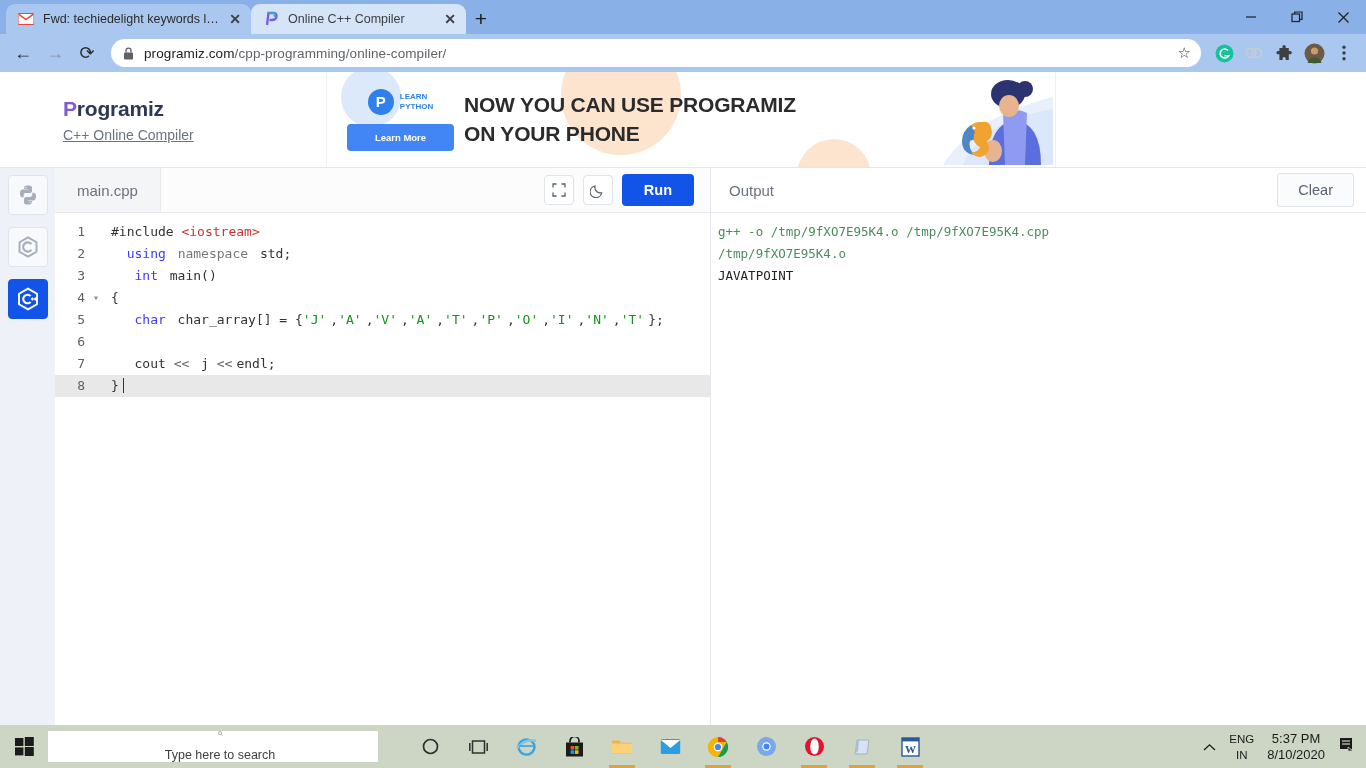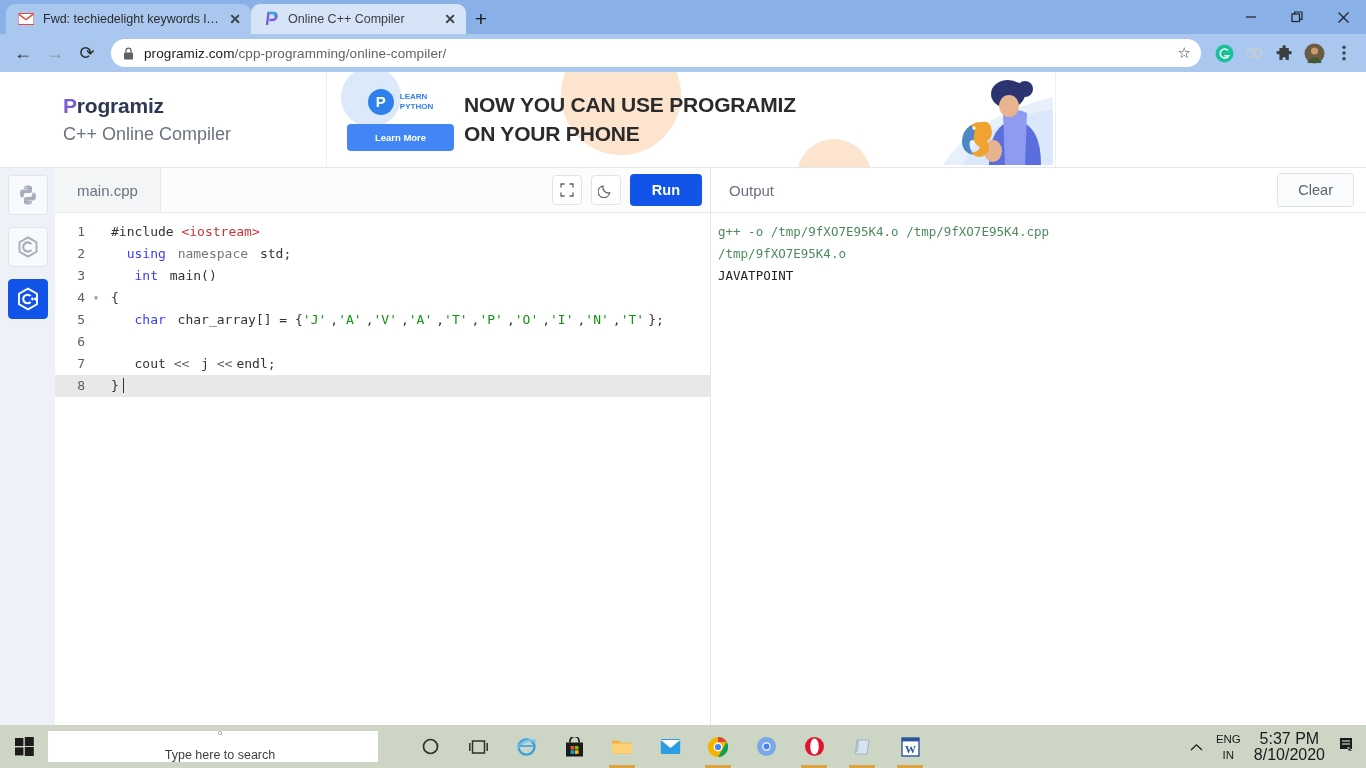--- a/index.html
+++ b/index.html
@@ -48,21 +48,21 @@
   .tbicon { width: 28px; height: 28px; display: flex; align-items: center; justify-content: center; }
 
   
   .page { height: 653px; background: #fff; position: relative; overflow: hidden; }
 
   .pagehead { height: 95px; display: flex; align-items: center; background: #fff; margin-left: 8px; }
   .brand { width: 318px; padding-left: 55px; }
   .brand-logo { font-size: 21px; font-weight: 700; color: #2e3856; letter-spacing: -.2px;
                 position: relative; display: inline-block; }
   .brand-logo .p { color: #7b5cd6; }
-  .brand-sub { font-size: 18px; color: #6b7280; margin-top: 6px; }
+  .brand-sub { font-size: 14px; color: #6b7280; margin-top: 6px; text-decoration: underline; }
 
   .ad { width: 730px; height: 95px; background: #fff; position: relative; overflow: hidden;
         border-left: 1px solid #f0f0f0; border-right:1px solid #f0f0f0; }
   .ad-inner { position: absolute; inset: 5px 2px; background: #fff; display: flex; align-items: center; }
   .ad-blob { position: absolute; border-radius: 50%; background: #fde4cf; }
   .ad-left { width: 135px; display: flex; flex-direction: column; align-items: center; gap: 9px;
              position: relative; z-index: 2; padding-left: 8px; }
   .pylogo { display: flex; align-items: center; gap: 6px; }
   .pylogo-badge { width: 26px; height: 26px; border-radius: 50%; background: #2f80ed;
                   color: #fff; font-weight: 700; font-size: 15px; display: flex;
@@ -88,21 +88,21 @@
   .langbtn.active { background: #1254e8; border-color: #1254e8; }
 
   .editorpane { width: 656px; background: #fff; border-right: 1px solid #e3e6ec;
                 display: flex; flex-direction: column; }
   .edhead { height: 45px; background: #f4f5f7; display: flex; align-items: center;
             position: relative; border-bottom: 1px solid #e6e8ec; }
   .filetab { padding: 0 22px; font-size: 15px; color: #6b7280; height: 45px;
              display: flex; align-items: center; }
   .filetab-blank { flex: 1; height: 44px; background: #fcfcfc; border-left: 1px solid #e6e8ec;
                    border-bottom: 1px solid #fcfcfc; }
-  .edtools { position: absolute; right: 8px; display: flex; align-items: center; gap: 9px; }
+  .edtools { position: absolute; right: 16px; display: flex; align-items: center; gap: 9px; }
   .iconbtn { width: 30px; height: 30px; border: 1px solid #dfe3ea; border-radius: 4px; background:#fff;
              display: flex; align-items: center; justify-content: center; }
   .runbtn { background: #1254e8; color: #fff; font-size: 14.5px; font-weight: 700;
             padding: 8px 22px; border-radius: 4px; }
 
   .code { flex: 1; font-family: "DejaVu Sans Mono", monospace; font-size: 13px;
           line-height: 22px; padding-top: 8px; overflow: hidden; }
   .cl { display: flex; height: 22px; white-space: pre; }
   .cl.cur { background: #e8e8e8; }
   .ln { width: 38px; text-align: right; padding-right: 8px; color: #5b6168; flex: none; }
@@ -134,21 +134,21 @@
   .searchbox { width: 330px; height: 31px; background: #fff; display: flex; align-items: center;
                gap: 12px; padding-left: 14px; flex-direction: column; }
   .searchbox span { font-size: 12.5px; color: #404040; }
   .tasks { display: flex; align-items: center; gap: 4px; margin-left: 30px; }
   .taskicon { width: 44px; height: 43px; display: flex; align-items: center; justify-content: center;
               position: relative; }
   .taskicon.open::after { content:''; position: absolute; bottom: 0; left: 9px; right: 9px;
                           height: 3px; background: #d9a441; }
   .tray { margin-left: auto; display: flex; align-items: center; gap: 13px; padding-right: 11px; }
   .traylang { font-size: 11.5px; color: #1b1b1b; text-align: center; line-height: 16px; }
-  .trayclock { font-size: 16px; color: #1b1b1b; text-align: center; line-height: 16px; }
+  .trayclock { font-size: 13px; color: #1b1b1b; text-align: center; line-height: 16px; }
 </style>
 </head>
 <body>
 
 <div class="browser">
 
   <div class="tabstrip">
 
     <div class="tab inactive">
       <svg class="favicon" viewBox="0 0 16 16">

